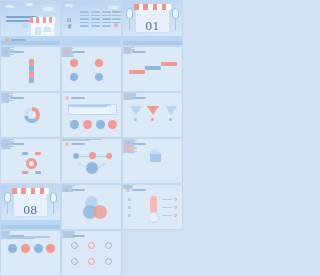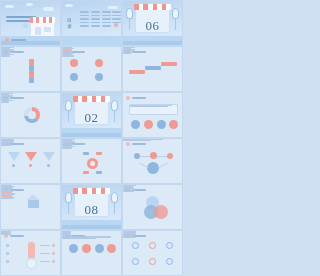--- a/index.html
+++ b/index.html
@@ -157,21 +157,21 @@
         <i></i>
     </div>
     <div class="lamp" style="left:2px">
         <div class="b"></div>
         <div class="p"></div>
       </div>
     <div class="lamp" style="right:2px">
         <div class="b"></div>
         <div class="p"></div>
       </div>
-    <div class="secnum">06</div>
+    <div class="secnum">01</div>
     <div class="grnd"></div>
     <div class="grnd2"></div>
   </div>
 
   <div class="slide">
     <div class="hdr">
         <span class="dot"></span>
         <span class="bar"></span>
       </div>
     <div class="bar-v pkc" style="left:28px;top:12px;width:5px;height:6px"></div>
@@ -232,45 +232,20 @@
     <div class="tline" style="left:6px;top:15px;width:12px"></div>
     <div class="tline" style="left:6px;top:18px;width:8px"></div>
     <div class="tline" style="left:43px;top:15px;width:12px"></div>
     <div class="tline" style="left:43px;top:18px;width:8px"></div>
     <div class="tline" style="left:6px;top:28px;width:12px"></div>
     <div class="tline" style="left:6px;top:31px;width:8px"></div>
     <div class="tline" style="left:43px;top:28px;width:12px"></div>
     <div class="tline" style="left:43px;top:31px;width:8px"></div>
   </div>
 
-  <div class="slide">
-    <div class="sky"></div>
-    <div class="gate"></div>
-    <div class="gatecap">
-      <i></i>
-        <i></i>
-        <i></i>
-        <i></i>
-        <i></i>
-        <i></i>
-        <i></i>
-        <i></i>
-    </div>
-    <div class="lamp" style="left:2px">
-        <div class="b"></div>
-        <div class="p"></div>
-      </div>
-    <div class="lamp" style="right:2px">
-        <div class="b"></div>
-        <div class="p"></div>
-      </div>
-    <div class="secnum">02</div>
-    <div class="grnd"></div>
-    <div class="grnd2"></div>
-  </div>
 
   <div class="slide">
     <div class="hdr">
         <span class="dot"></span>
         <span class="bar"></span>
       </div>
     <div class="card" style="left:6px;top:11px;width:49px;height:11px;border:0.5px solid #bfd6ee">
       <div class="tline" style="left:3px;top:3px;width:42px"></div>
       <div class="tline" style="left:3px;top:6px;width:38px"></div>
     </div>

